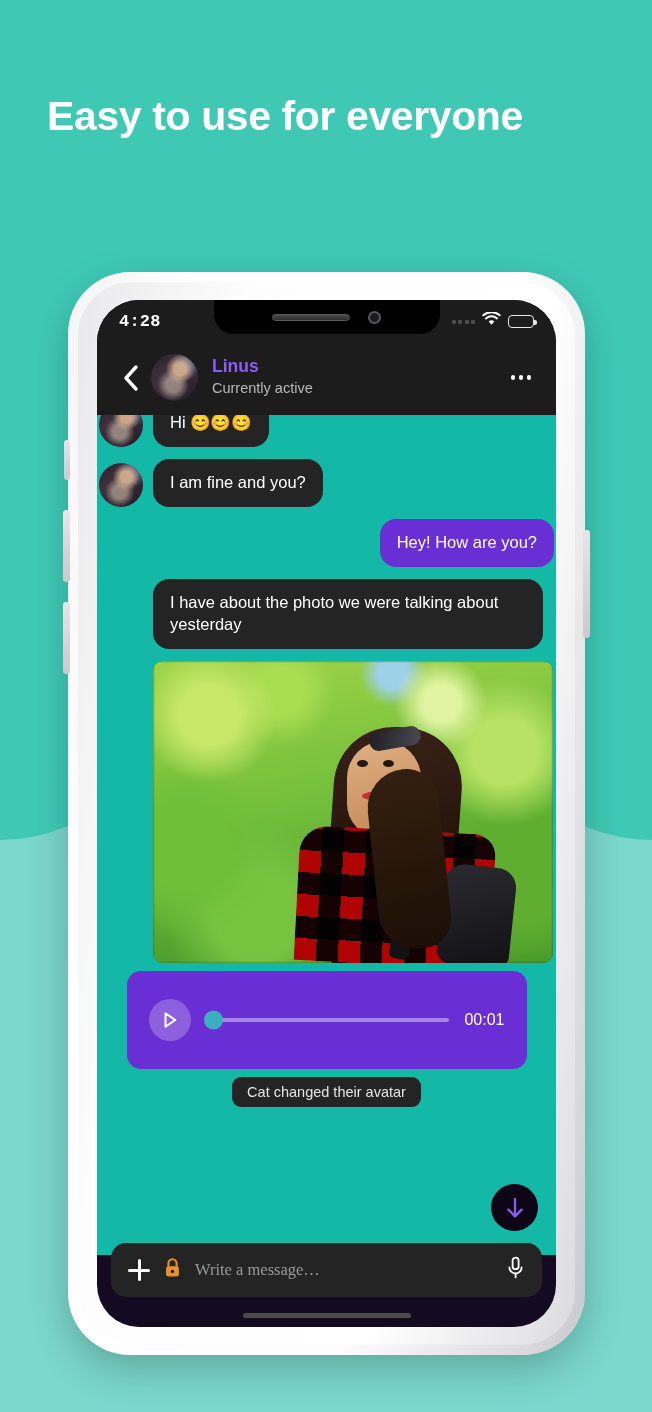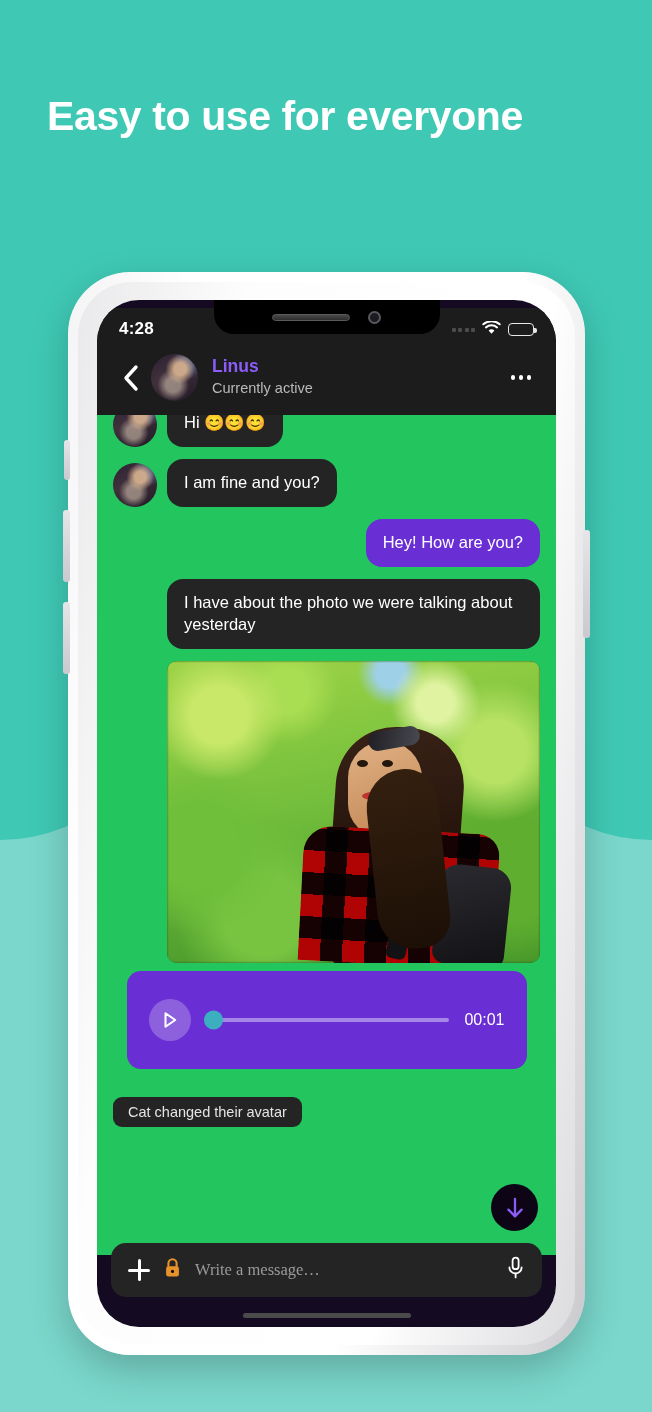--- a/index.html
+++ b/index.html
@@ -116,27 +116,28 @@
   .notch-camera {
     width: 13px; height: 13px;
     border-radius: 50%;
     background: #1b1b20;
     border: 2px solid #58585e;
   }
 
   
   #status-bar {
     position: absolute;
-    left: 0; top: 8px; width: 459px; height: 40px;
+    left: 0; top: 0; width: 459px; height: 40px;
     background: #1C1C1C;
     display: flex;
     align-items: center;
     justify-content: space-between;
     padding: 0 22px;
     z-index: 25;
+    font-family: Liberation Mono, monospace;
   }
   #status-time {
     color: #ffffff; font-size: 17px; font-weight: bold;
     letter-spacing: 0.2px;
     margin-top: 2px;
   }
   .status-right { display: flex; align-items: center; gap: 7px; margin-top: 3px; }
   .sig-dots { display: flex; gap: 2.5px; align-items: flex-end; }
   .sig-dots i { width: 4px; height: 4px; background: #4b4b4b; border-radius: 1px; display: block; }
   .battery-shell {
@@ -181,22 +182,22 @@
       radial-gradient(circle at 62% 32%, rgba(214,176,142,0.92) 0 14%, rgba(0,0,0,0) 34%),
       radial-gradient(circle at 47% 66%, rgba(224,205,184,0.55) 0 18%, rgba(0,0,0,0) 40%),
       radial-gradient(circle at 78% 20%, rgba(120,150,210,0.45) 0 10%, rgba(0,0,0,0) 30%),
       linear-gradient(150deg,#2b2030 0%,#40303c 40%,#221a26 100%);
   }
 
   
   #messages {
     position: absolute;
     left: 0; top: 115px; width: 459px; bottom: 72px;
-    background: #22c55e;
-    padding: 0 16px;
+    background: #14b8a6;
+    padding: 0 2px;
     overflow: hidden;
   }
   .row { display: flex; align-items: flex-end; margin-bottom: 12px; }
   .row.out { justify-content: flex-end; }
   .msg-avatar {
     width: 44px; height: 44px; border-radius: 50%;
     overflow: hidden; flex: none; margin-right: 10px;
     align-self: flex-end;
   }
   .msg-avatar.spacer { visibility: hidden; }
@@ -335,21 +336,21 @@
   }
   #voice-thumb {
     position:absolute; left:0; top:50%;
     transform: translate(-2px,-50%);
     width: 19px; height: 19px; border-radius: 50%;
     background: #3BAFC0; cursor: pointer;
   }
   #voice-duration { color:#ffffff; font-size:16px; flex:none; }
 
   
-  .sys-row { display:flex; justify-content:flex-start; margin-top: 28px; }
+  .sys-row { display:flex; justify-content:center; margin-top: 8px; }
   .sys-chip {
     background:#242424; color:#e4e4e4;
     font-size:14.5px; padding:7px 15px; border-radius:9px;
   }
 
   
   #scroll-fab {
     position: absolute;
     right: 18px; bottom: 96px;
     width: 47px; height: 47px; border-radius: 50%;

